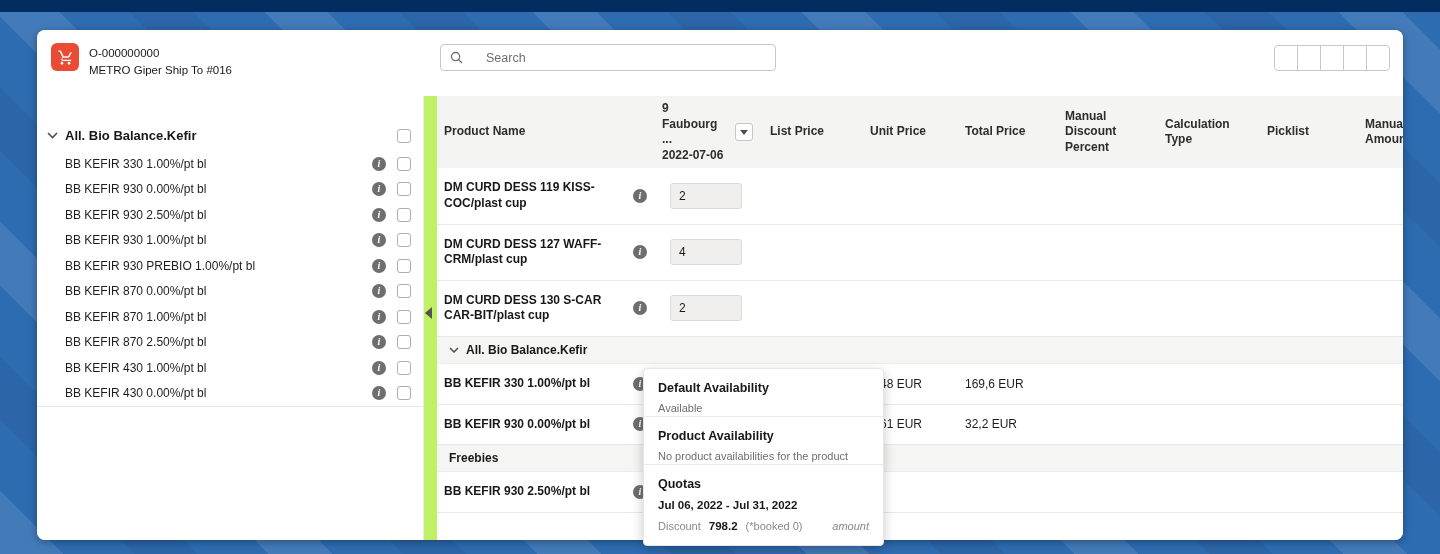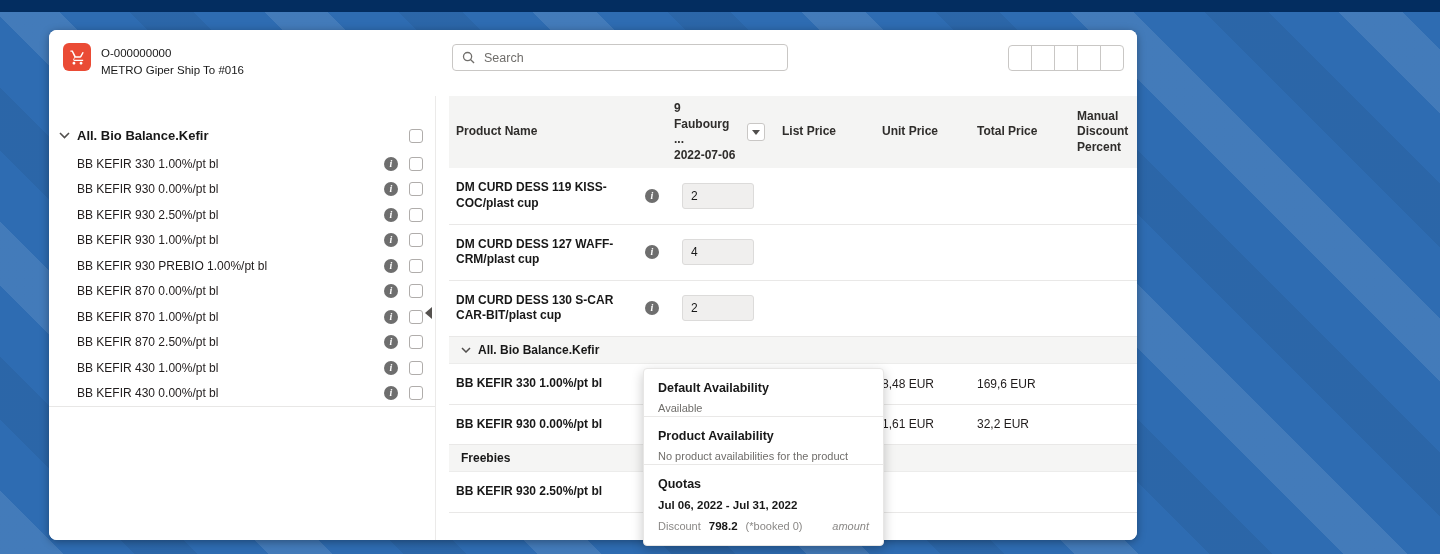--- a/index.html
+++ b/index.html
@@ -11,35 +11,35 @@
   }
   .bg-stripes {
     position:absolute; inset:0;
     background-image: repeating-linear-gradient(45deg,
       rgba(255,255,255,.10) 0 45px, rgba(255,255,255,0) 45px 95px,
       rgba(0,0,0,.06) 95px 140px, rgba(255,255,255,0) 140px 190px);
   }
   .topbar { position:absolute; top:0; left:0; right:0; height:12px; background: var(--topbar, #032d60); z-index:2; }
 
   .card {
-    position:absolute; left:37px; top:30px; width:1088px; height:510px;
-    background:#ffffff; border-radius:8px; box-shadow:0 2px 8px rgba(0,0,0,.35);
-    overflow:hidden; z-index:3;margin-left:12px;
+    position:absolute; left:37px; top:30px; width:1366px; height:510px;
+    background:#bef264; border-radius:8px; box-shadow:0 2px 8px rgba(0,0,0,.35);
+    overflow:hidden; z-index:3;
   }
 
   
   .card-header { position:absolute; top:0; left:0; right:0; height:66px; background:#fff; }
   .cart-icon {
     position:absolute; left:14px; top:13px; width:28px; height:28px; border-radius:6px;
     background: var(--cart_icon, #ea4b35); display:flex; align-items:center; justify-content:center;
   }
   .order-info { position:absolute; left:52px; top:15px; font-size:11.5px; color:#181818; line-height:1.45; }
   .search-box {
     position:absolute; left:403px; top:14px; width:336px; height:27px;
-    border:1px solid #c9c7c5; border-radius:4px; display:flex; align-items:center; gap:7px; padding:12px 9px; background:#fff;
+    border:1px solid #c9c7c5; border-radius:4px; display:flex; align-items:center; gap:21px; padding:12px 9px; background:#fff;
   }
   .search-input { border:none; outline:none; flex:1; font-size:12.5px; font-family:inherit; color:#181818; background:transparent; }
   .search-input::placeholder { color:#706e6b; }
   .actions { position:absolute; right:13px; top:15px; display:flex; }
   .action-btn {
     height:26px; padding:0 11px; font-size:12px; font-family:inherit; cursor:pointer;
     color: var(--accent, #0176d3); background:#fff; border:1px solid #c9c7c5; margin-left:-1px; white-space:nowrap;
   }
   .action-btn:first-of-type { border-radius:4px 0 0 4px; margin-left:0; }
   .action-btn:last-of-type { border-radius:0 4px 4px 0; }

